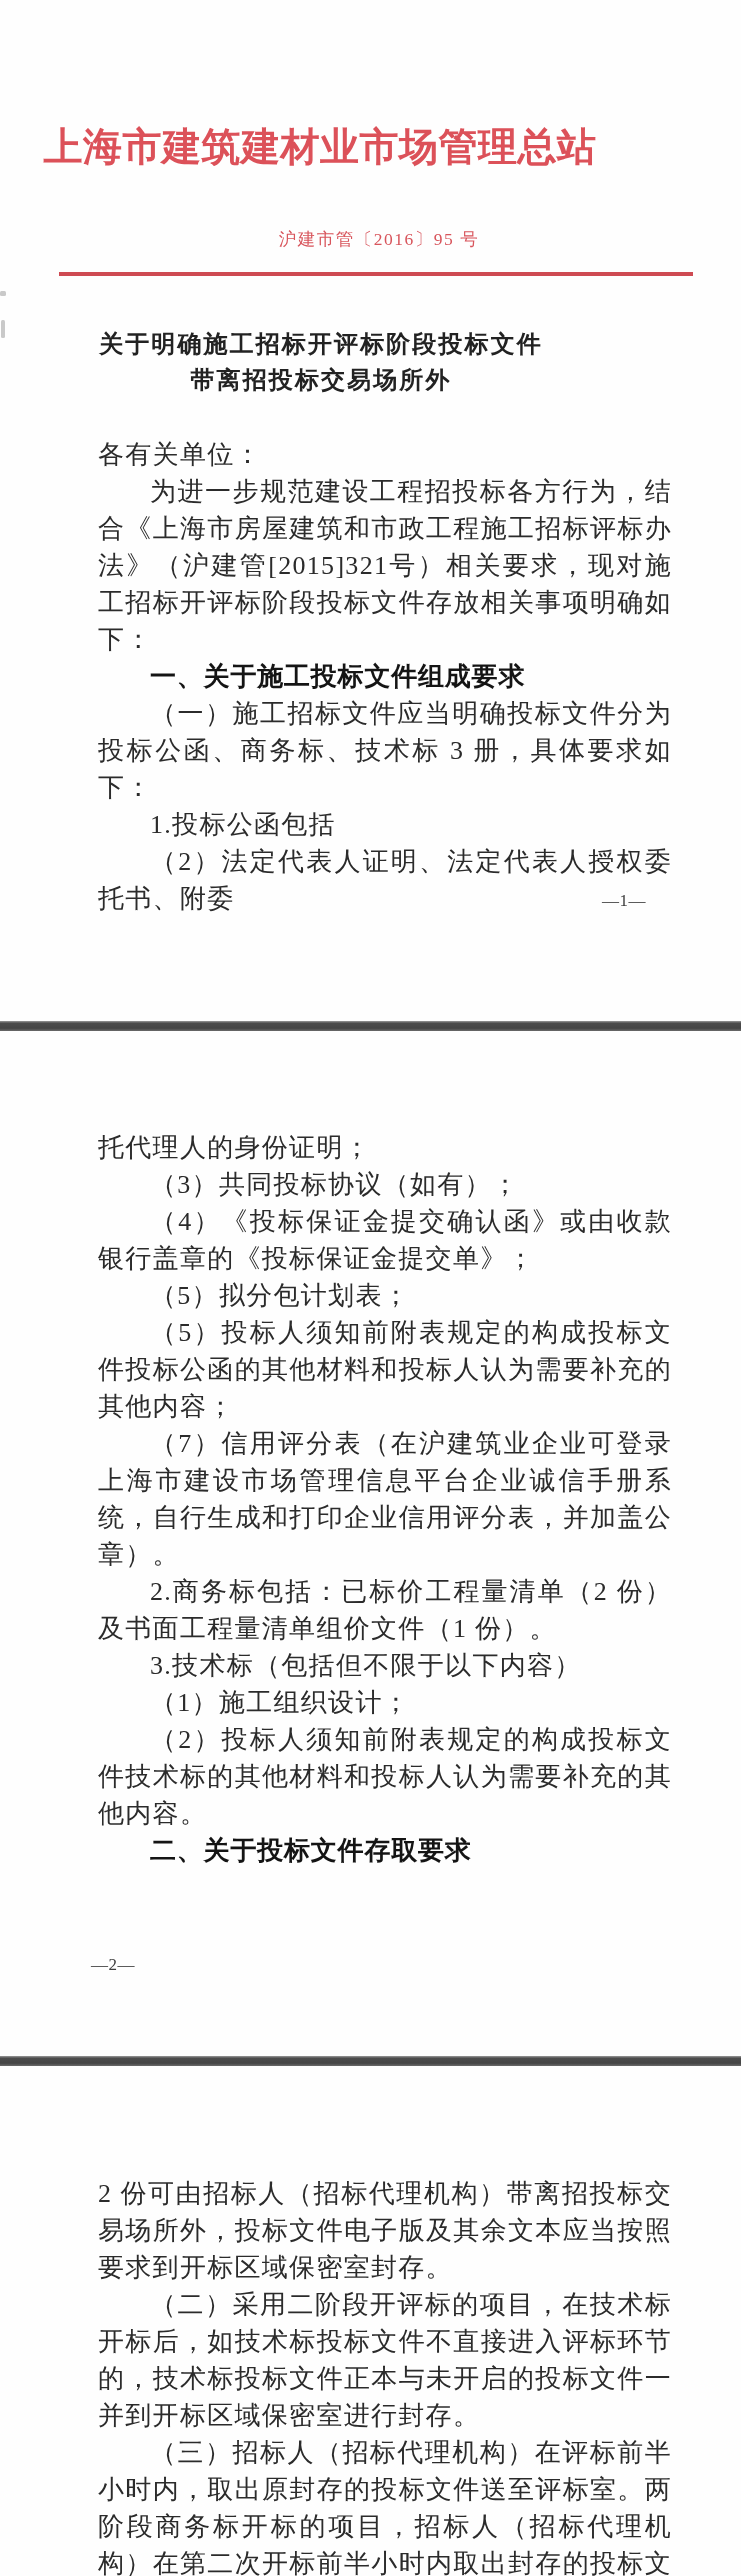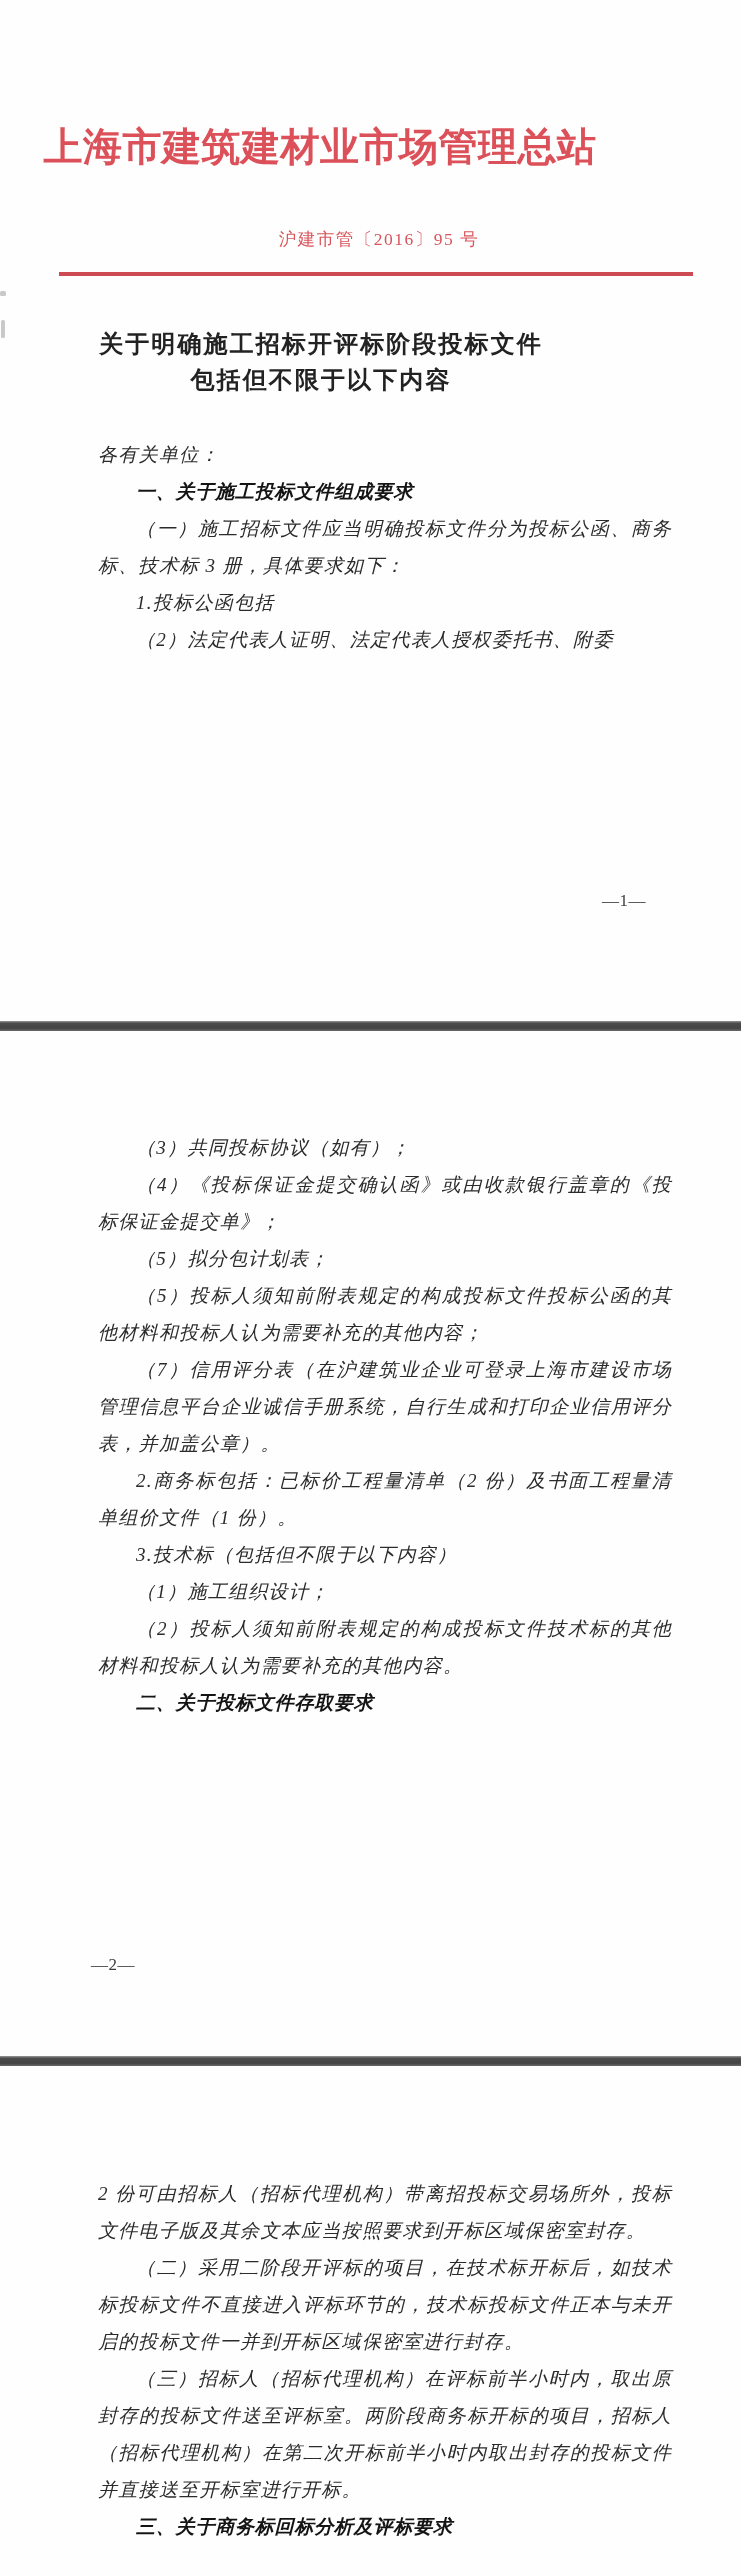--- a/index.html
+++ b/index.html
@@ -17,21 +17,21 @@
     font-size:17.5px;line-height:26px;color:#d8555c;letter-spacing:1.5px;
   }
   .red-rule{position:absolute;top:272px;left:59px;width:634px;height:4.1px;background:#ce4a52;}
   .doc-title{
     position:absolute;left:0;width:642px;text-align:center;
     font-size:24px;line-height:32px;font-weight:700;color:#222;letter-spacing:2.1px;
   }
   
   .body-blocks{
     position:absolute;left:98px;width:574px;
-    font-size:19px;line-height:37px;text-align:justify;letter-spacing:1.3px;font-style:italic;
+    font-size:26px;line-height:37px;text-align:justify;letter-spacing:1.3px;
   }
   .blk{margin:0;}
   .blk.paragraph{text-indent:2em;}
   .blk.flush,.blk.plain{text-indent:0;}
   .blk.heading{
     text-indent:2em;font-weight:700;color:#141414;
     font-family:"Liberation Sans","DejaVu Sans",sans-serif;letter-spacing:0.8px;
   }
   .page-num{position:absolute;font-size:17px;line-height:23px;color:#3d3d3d;letter-spacing:0.5px;}
   
@@ -44,36 +44,38 @@
 </style>
 </head>
 <body>
 
 <div class="canvas">
 
   <div class="org-header">上海市建筑建材业市场管理总站</div>
   <div class="doc-number">沪建市管〔2016〕95 号</div>
   <div class="red-rule"></div>
   <div class="doc-title" style="top:328px">关于明确施工招标开评标阶段投标文件</div>
-  <div class="doc-title" style="top:364px">包括但不限于以下内容</div>
+  <div class="doc-title" style="top:364px">带离招投标交易场所外</div>
   <div class="body-blocks" style="top:436px">
       <div class="blk plain">各有关单位：</div>
+      <div class="blk paragraph">为进一步规范建设工程招投标各方行为，结合《上海市房屋建筑和市政工程施工招标评标办法》（沪建管[2015]321号）相关要求，现对施工招标开评标阶段投标文件存放相关事项明确如下：</div>
       <div class="blk heading">一、关于施工投标文件组成要求</div>
       <div class="blk paragraph">（一）施工招标文件应当明确投标文件分为投标公函、商务标、技术标 3 册，具体要求如下：</div>
       <div class="blk paragraph">1.投标公函包括</div>
       <div class="blk paragraph">（2）法定代表人证明、法定代表人授权委托书、附委</div>
     </div>
   <div class="page-num" style="top:889px;right:96px">—1—</div>
 
   <div class="artifact" style="top:291px;left:0;width:6.2px;height:5.2px"></div>
   <div class="artifact" style="top:320px;left:1px;width:4.1px;height:17.5px"></div>
 
   <div class="sep" style="top:1021px"></div>
 
   <div class="body-blocks" style="top:1129px">
+      <div class="blk flush">托代理人的身份证明；</div>
       <div class="blk paragraph">（3）共同投标协议（如有）；</div>
       <div class="blk paragraph">（4）《投标保证金提交确认函》或由收款银行盖章的《投标保证金提交单》；</div>
       <div class="blk paragraph">（5）拟分包计划表；</div>
       <div class="blk paragraph">（5）投标人须知前附表规定的构成投标文件投标公函的其他材料和投标人认为需要补充的其他内容；</div>
       <div class="blk paragraph">（7）信用评分表（在沪建筑业企业可登录上海市建设市场管理信息平台企业诚信手册系统，自行生成和打印企业信用评分表，并加盖公章）。</div>
       <div class="blk paragraph">2.商务标包括：已标价工程量清单（2 份）及书面工程量清单组价文件（1 份）。</div>
       <div class="blk paragraph">3.技术标（包括但不限于以下内容）</div>
       <div class="blk paragraph">（1）施工组织设计；</div>
       <div class="blk paragraph">（2）投标人须知前附表规定的构成投标文件技术标的其他材料和投标人认为需要补充的其他内容。</div>
       <div class="blk heading">二、关于投标文件存取要求</div>

